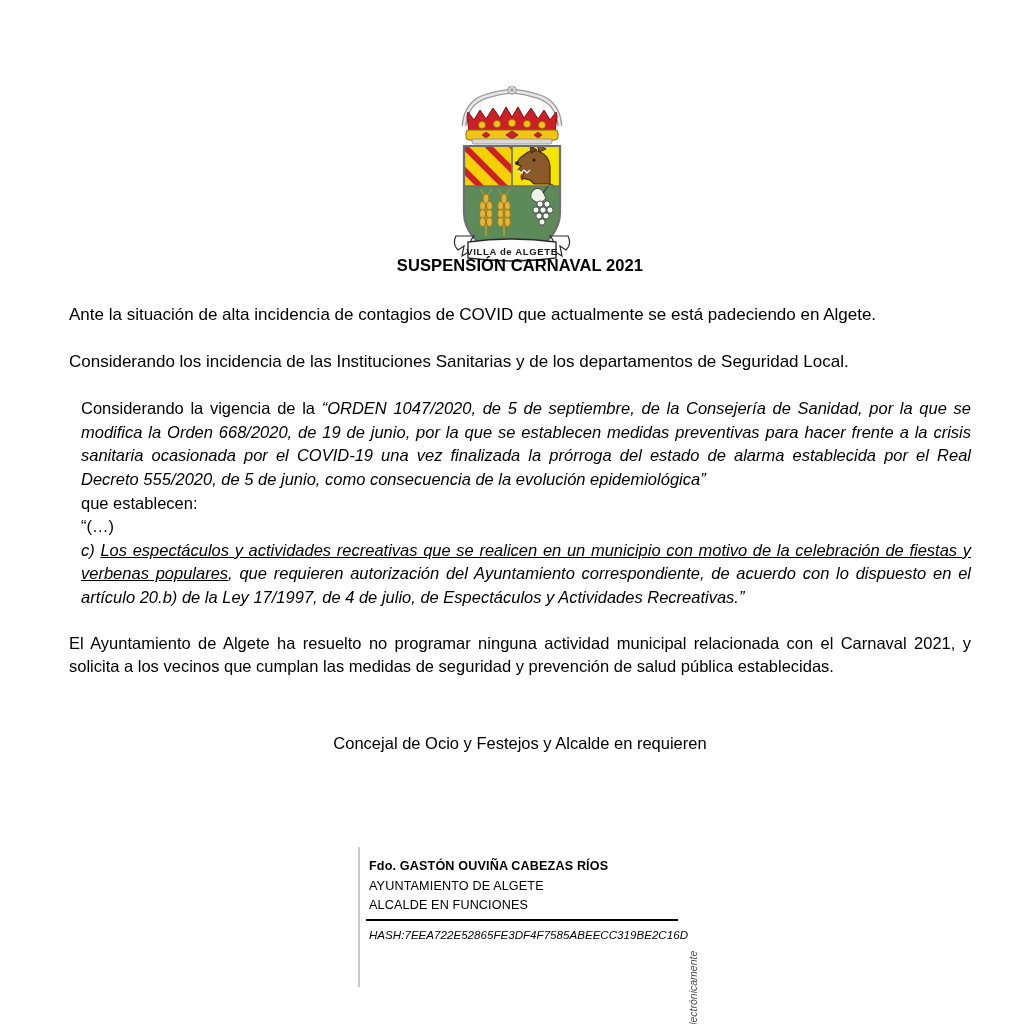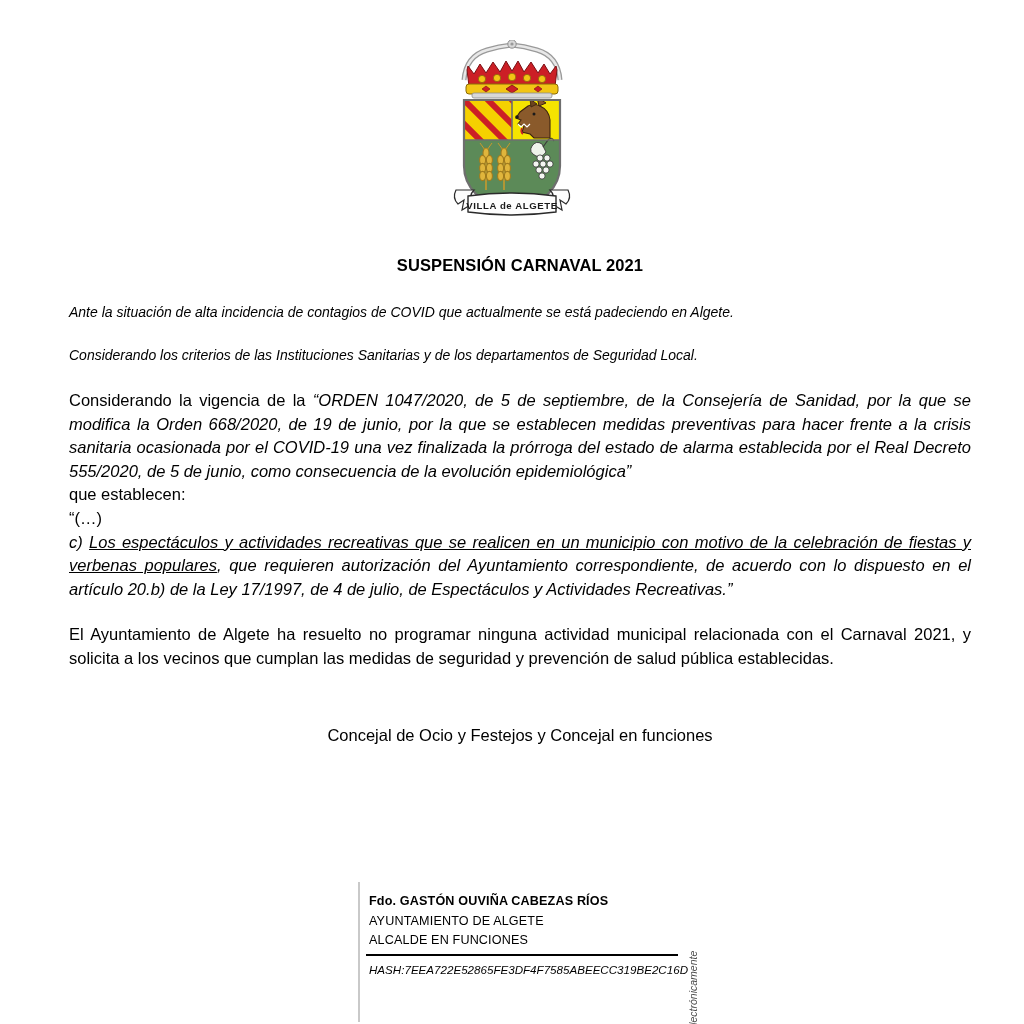--- a/index.html
+++ b/index.html
@@ -16,51 +16,51 @@
     overflow: hidden;
   }
 
   
   #crest-block {
     width: 1024px;
     text-align: center;
     padding-top: 40px;
     height: 190px;
     box-sizing: border-box;
+    margin-top: 46px;
   }
   #crest-svg { display: inline-block; }
 
   
   #doc-body {
     position: absolute;
     left: 69px;
     top: 256px;
     width: 902px;
   }
 
   .doc-title {
     text-align: center;
     font-weight: bold;
     font-size: 16.5px;
     letter-spacing: 0.1px;
     margin: 0 0 28px 0;
   }
 
   .para {
-    font-size: 14px;
+    font-size: 17px;
     line-height: 1.36;
     margin: 0 0 24px 0;
     text-align: justify;
-    font-style: italic;
   }
 
   .quote-block {
     font-size: 16.5px;
     line-height: 1.43;
-    margin: 0 0 22px 0;
+    margin: 0 0 22px 12px;
     text-align: justify;
   }
   .quote-block .it {
     font-style: italic;
   }
   .plain-line {
     font-style: normal;
     display: block;
   }
   .q-line { display: block; }
@@ -77,21 +77,21 @@
   .closing {
     font-size: 16.5px;
     text-align: center;
     margin-top: 56px;
   }
 
   
   #esign {
     position: absolute;
     left: 358px;
-    top: 882px;
+    top: 847px;
     width: 348px;
     height: 140px;
     border-left: 2px solid #c9c9c9;
     box-sizing: border-box;
     padding: 10px 0 0 9px;
   }
   #esign .sig-name {
     font-size: 12.6px;
     font-weight: bold;
     letter-spacing: 0.15px;
@@ -267,32 +267,32 @@
     </g>
   </svg>
 </div>
 
 <div id="doc-body">
 
   <div class="doc-title">SUSPENSIÓN CARNAVAL 2021</div>
 
   <p class="para">Ante la situación de alta incidencia de contagios de COVID que actualmente se está padeciendo en Algete.</p>
 
-  <p class="para">Considerando los criterios de las Instituciones Sanitarias y de los departamentos de Seguridad Local.</p>
+  <p class="para">Considerando los incidencia de las Instituciones Sanitarias y de los departamentos de Seguridad Local.</p>
 
   <div class="quote-block">
     <span>Considerando la vigencia de la </span><span class="it">“ORDEN 1047/2020, de 5 de septiembre, de la Consejería de Sanidad, por la que se modifica la Orden 668/2020, de 19 de junio, por la que se establecen medidas preventivas para hacer frente a la crisis sanitaria ocasionada por el COVID-19 una vez finalizada la prórroga del estado de alarma establecida por el Real Decreto 555/2020, de 5 de junio, como consecuencia de la evolución epidemiológica”</span>
     <span class="plain-line">que establecen:</span>
     <span class="plain-line">“(…)</span>
     <span class="q-line it"><span>c) </span><span class="u">Los espectáculos y actividades recreativas que se realicen en un municipio con motivo de la celebración de fiestas y verbenas populares</span><span>, que requieren autorización del Ayuntamiento correspondiente, de acuerdo con lo dispuesto en el artículo 20.b) de la Ley 17/1997, de 4 de julio, de Espectáculos y Actividades Recreativas.”</span></span>
   </div>
 
   <p class="resolution">El Ayuntamiento de Algete ha resuelto no programar ninguna actividad municipal relacionada con el Carnaval 2021, y solicita a los vecinos que cumplan las medidas de seguridad y prevención de salud pública establecidas.</p>
 
-  <div class="closing">Concejal de Ocio y Festejos y Concejal en funciones</div>
+  <div class="closing">Concejal de Ocio y Festejos y Alcalde en requieren</div>
 </div>
 
 <div id="esign">
   <div class="sig-name">Fdo. GASTÓN OUVIÑA CABEZAS RÍOS</div>
   <div class="sig-line">AYUNTAMIENTO DE ALGETE</div>
   <div class="sig-line">ALCALDE EN FUNCIONES</div>
   <div class="rule"></div>
   <div class="sig-meta">HASH:7EEA722E52865FE3DF4F7585ABEECC319BE2C16D</div>
 </div>
 

